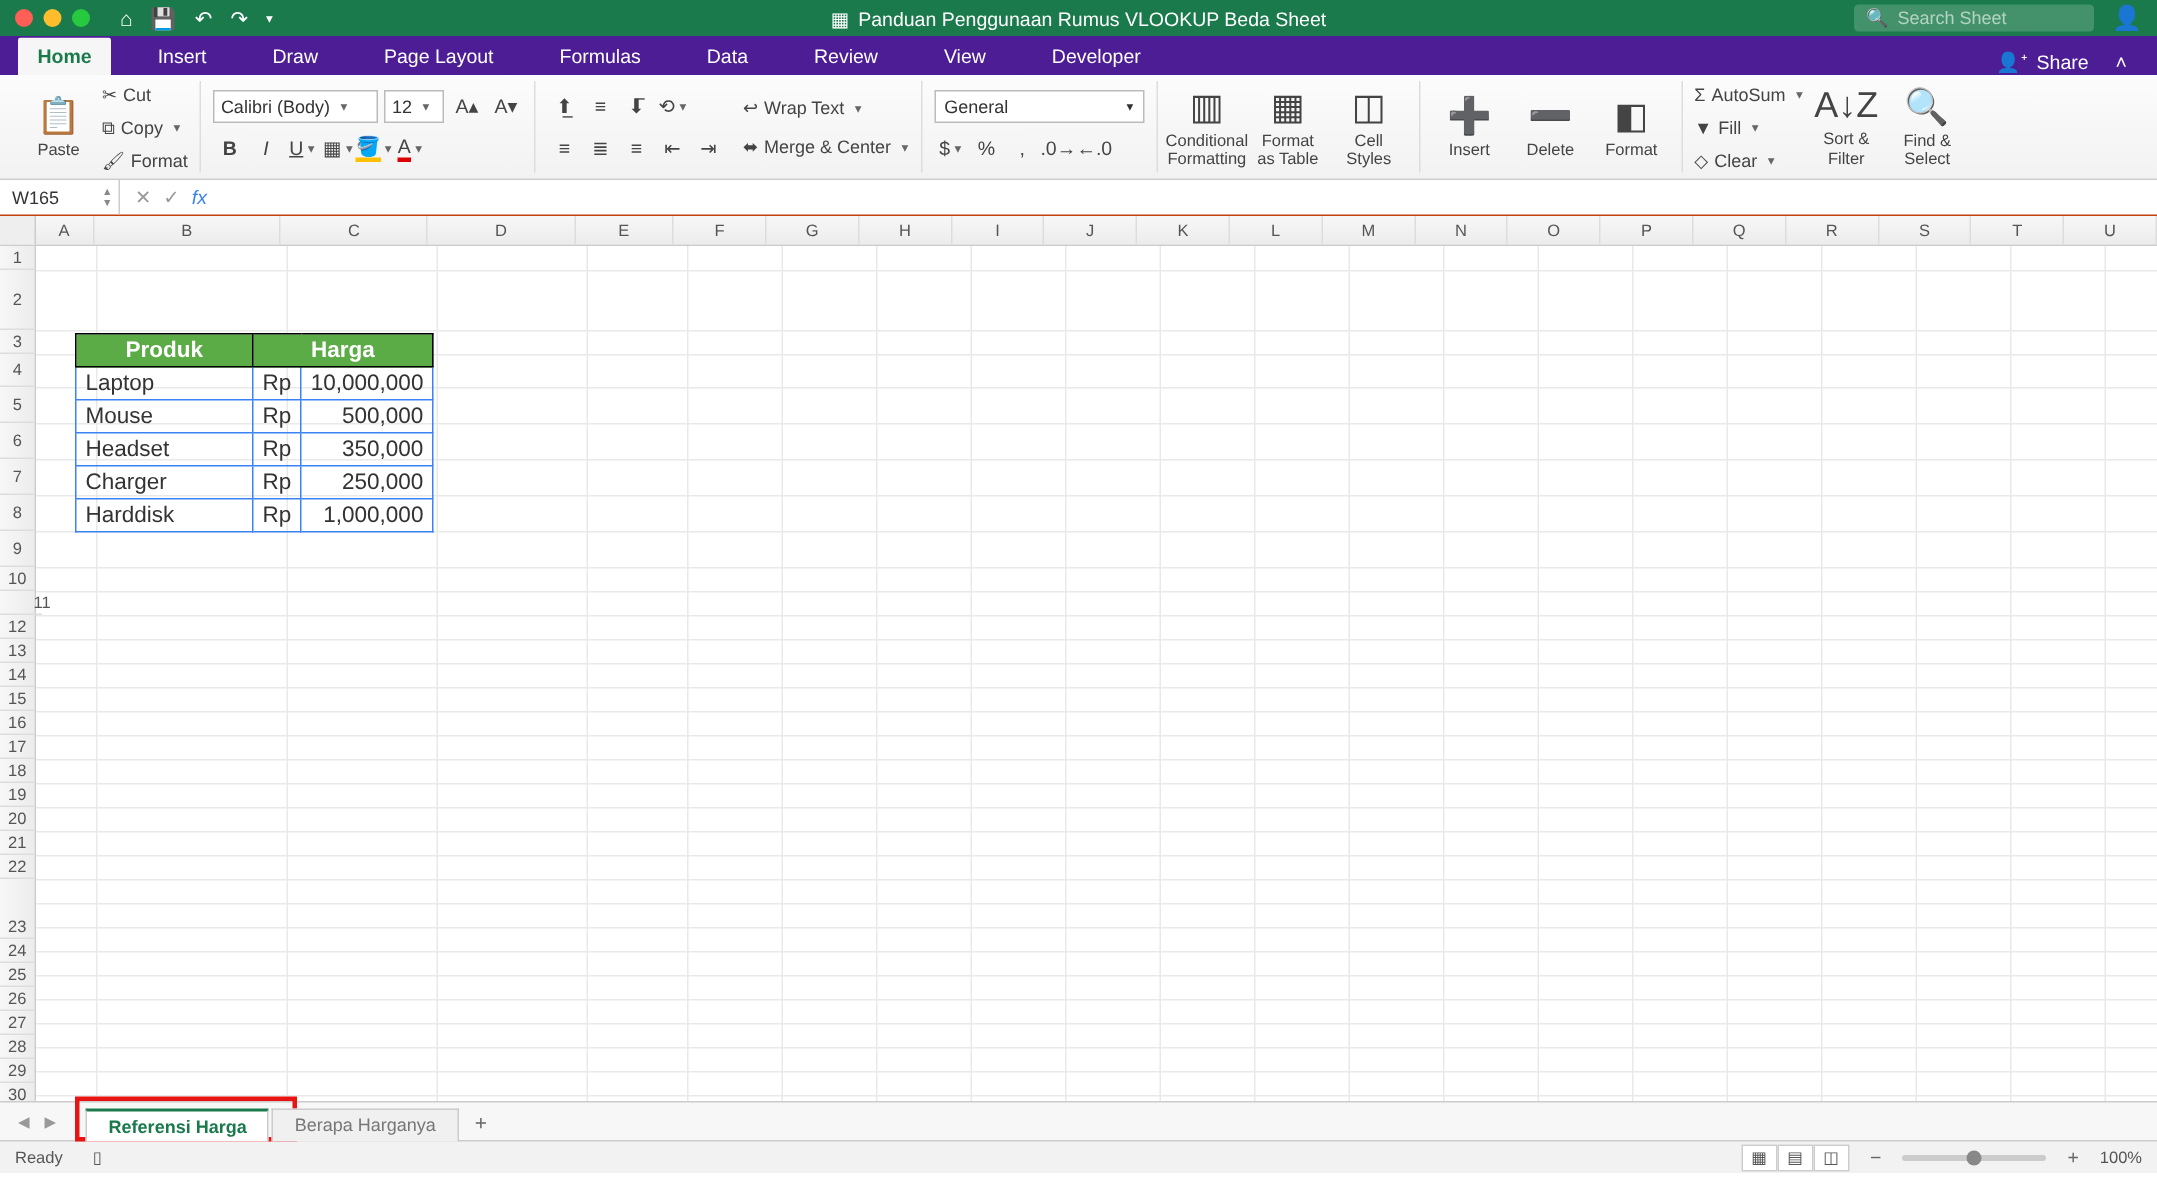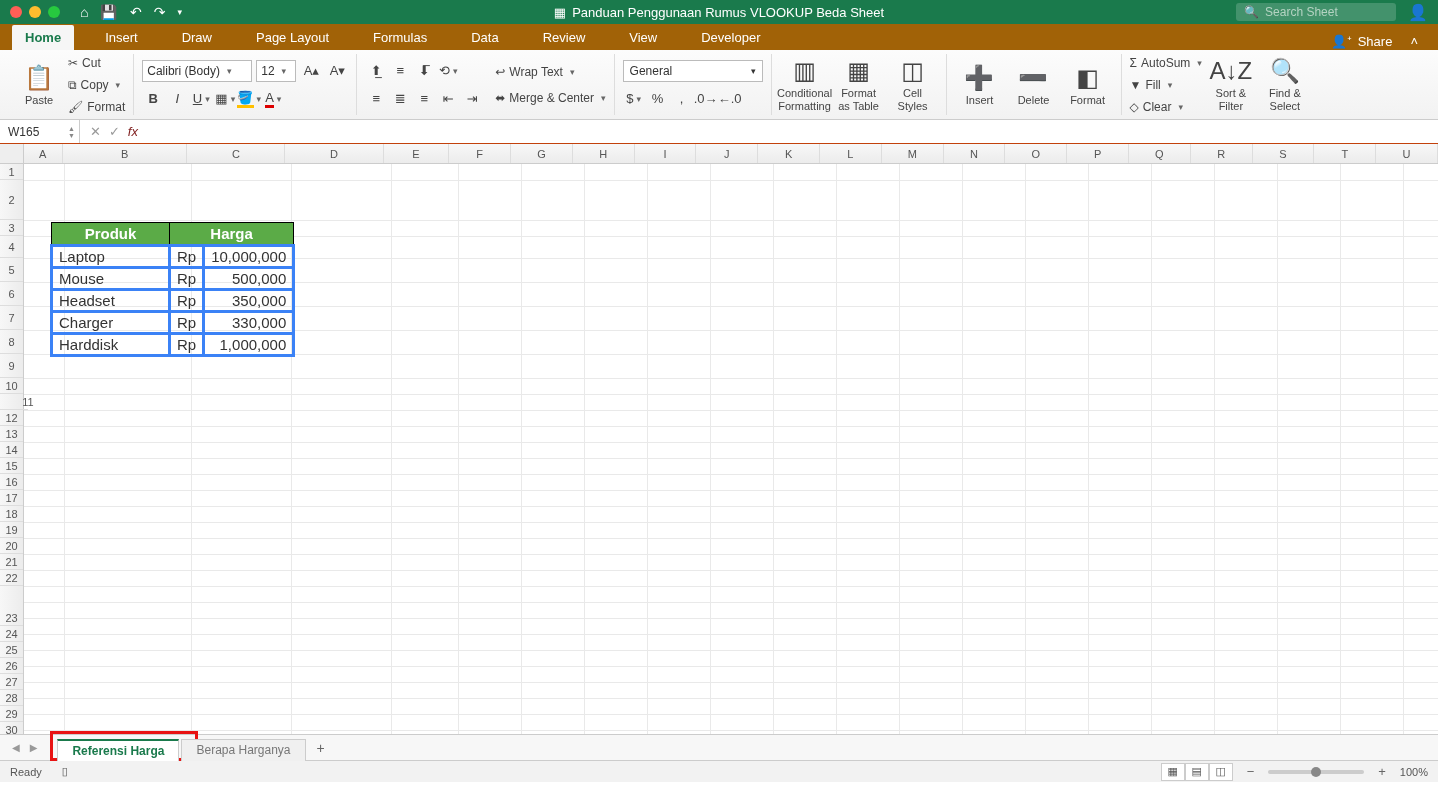--- a/index.html
+++ b/index.html
@@ -12,21 +12,21 @@
 .dot.red { background: #ff5f56; }
 .dot.yellow { background: #ffbd2e; }
 .dot.green { background: #27c93f; }
 .qat { display: flex; gap: 12px; margin-left: 20px; align-items: center; font-size: 14px; }
 .qat span { cursor: pointer; }
 .titletext { position: absolute; left: 50%; transform: translateX(-50%); font-size: 13px; display:flex; gap:6px; align-items:center;}
 .searchbox { margin-left: auto; margin-right: 12px; background: rgba(255,255,255,0.18); border-radius: 3px; height: 18px; padding: 0 8px; display: flex; align-items: center; color: #c9dfd2; font-size: 12px; gap:6px; width:160px;}
 .userbtn { margin-right: 10px; font-size: 16px; }
 
 
-.ribbontabs { height: 26px; background: #a16207; display: flex; align-items: flex-end; color: #fff; padding-left: 12px; }
+.ribbontabs { height: 26px; background: #4c1d95; display: flex; align-items: flex-end; color: #fff; padding-left: 12px; }
 .tab { padding: 4px 12px; font-size: 13px; cursor: pointer; margin-right: 18px; border:1px solid transparent;}
 .tab.active { background: #f6f6f6; color: #1a7a4c; font-weight: 600; border-radius: 2px 2px 0 0; }
 .ribshare { margin-left: auto; margin-right: 20px; display:flex; align-items:center; gap:6px; font-size:13px;}
 
 
 .ribbon { height: 70px; background: linear-gradient(#fcfcfc,#f2f2f2); border-bottom: 1px solid #ccc; display: flex; align-items: stretch; padding: 4px 6px; gap:0;}
 .group { display: flex; align-items: center; padding: 0 8px; border-right: 1px solid #ddd; gap:4px;}
 .group:last-child { border-right:none; }
 .bigbtn { display: flex; flex-direction: column; align-items: center; justify-content: center; width: 50px; gap:2px; font-size:11px; color:#444; cursor:pointer;}
 .bigbtn .ico { font-size: 24px; }
@@ -37,39 +37,39 @@
 .sq { width:22px; height:22px; border:1px solid transparent; display:flex; align-items:center; justify-content:center; cursor:pointer; font-size:13px; color:#444;}
 .numsel { border:1px solid #bbb; background:#fff; height:22px; width:140px; font-size:12px; padding:0 6px; display:flex; align-items:center; justify-content:space-between; cursor:pointer;}
 .dd::after { content:"▾"; font-size:9px; margin-left:3px; color:#666;}
 .twoLine { font-size:11px; text-align:center; line-height:1.1;}
 
 
 .fbar { height: 24px; border-bottom: 1px solid #c2410c; display: flex; align-items: center; background:#fff;}
 .namebox { width: 80px; border-right: 1px solid #ccc; height: 100%; display: flex; align-items: center; padding-left: 8px; font-size: 12px; position:relative;}
 .namebox .stepper { position:absolute; right:4px; display:flex; flex-direction:column; font-size:7px; color:#888; line-height:1;}
 .fxctl { display:flex; gap:8px; padding:0 10px; color:#999; font-size:13px;}
-.fxlabel { font-style: italic; color:#7f1d1d; }
+.fxlabel { font-style: italic; color:#3b82f6; }
 
 
 .gridwrap { position: relative; height: 590px; overflow: hidden; background:#fff;}
 .colhead { display:flex; height:20px; background: linear-gradient(#f7f7f7,#ececec); border-bottom:1px solid #ccc; font-size:11px; color:#555;}
 .corner { width:24px; border-right:1px solid #ccc; background:#eee;}
 .ch { border-right:1px solid #ddd; display:flex; align-items:center; justify-content:center; cursor:pointer;}
 .rows { display:flex; }
 .rowheads { width:24px; background: linear-gradient(to right,#f7f7f7,#ececec); border-right:1px solid #ccc;}
 .rh { border-bottom:1px solid #ddd; font-size:11px; color:#555; display:flex; align-items:center; justify-content:center; cursor:pointer;}
 .cells { position:relative; flex:1;}
 .gridlines .gl-v { position:absolute; top:0; bottom:0; width:1px; background:#e9e9e9;}
 .gridlines .gl-h { position:absolute; left:0; right:0; height:1px; background:#e9e9e9;}
 
 
 .h1 { position:absolute; left:26px; top:12px; font-size:26px; font-weight:700; color:#111; }
 .tbl { position:absolute; left:26px; top:58px; border:1px solid #000; border-collapse:collapse; font-size:15px;}
 .tbl th { background:#5bab47; color:#fff; font-weight:700; border:1px solid #000; padding:2px 8px; height:22px;}
-.tbl td { border:3px solid #3b82f6; padding:1px 6px; height:22px;}
+.tbl td { border:1px solid #3b82f6; padding:1px 6px; height:22px;}
 .tbl td.cur { width:30px; text-align:left;margin-top:34px;}
 .tbl td.val { text-align:right; width:82px;}
 .tbl td.prod { width:118px;}
 
 
 .sheetbar { height:26px; border-top:1px solid #ccc; background:#f7f7f7; display:flex; align-items:center; padding-left:8px; gap:2px;}
 .navarr { color:#999; font-size:10px; padding:0 4px; cursor:pointer;}
 .sheettab { height:22px; padding:0 14px; border:1px solid #ccc; border-bottom:none; background:#fff; display:flex; align-items:center; font-size:12px; cursor:pointer; position:relative; top:2px;}
 .sheettab.active { color:#1a7a4c; font-weight:600; border-top:2px solid #1a7a4c;}
 .sheettab.inactive { background:#f0f0f0; color:#777;}
@@ -424,21 +424,21 @@
               <td class="val">500,000</td>
             </tr>
         <tr>
               <td class="prod">Headset</td>
               <td class="cur">Rp</td>
               <td class="val">350,000</td>
             </tr>
         <tr>
               <td class="prod">Charger</td>
               <td class="cur">Rp</td>
-              <td class="val">330,000</td>
+              <td class="val">250,000</td>
             </tr>
         <tr>
               <td class="prod">Harddisk</td>
               <td class="cur">Rp</td>
               <td class="val">1,000,000</td>
             </tr>
       </tbody>
         </table>
     </div>
   </div>

